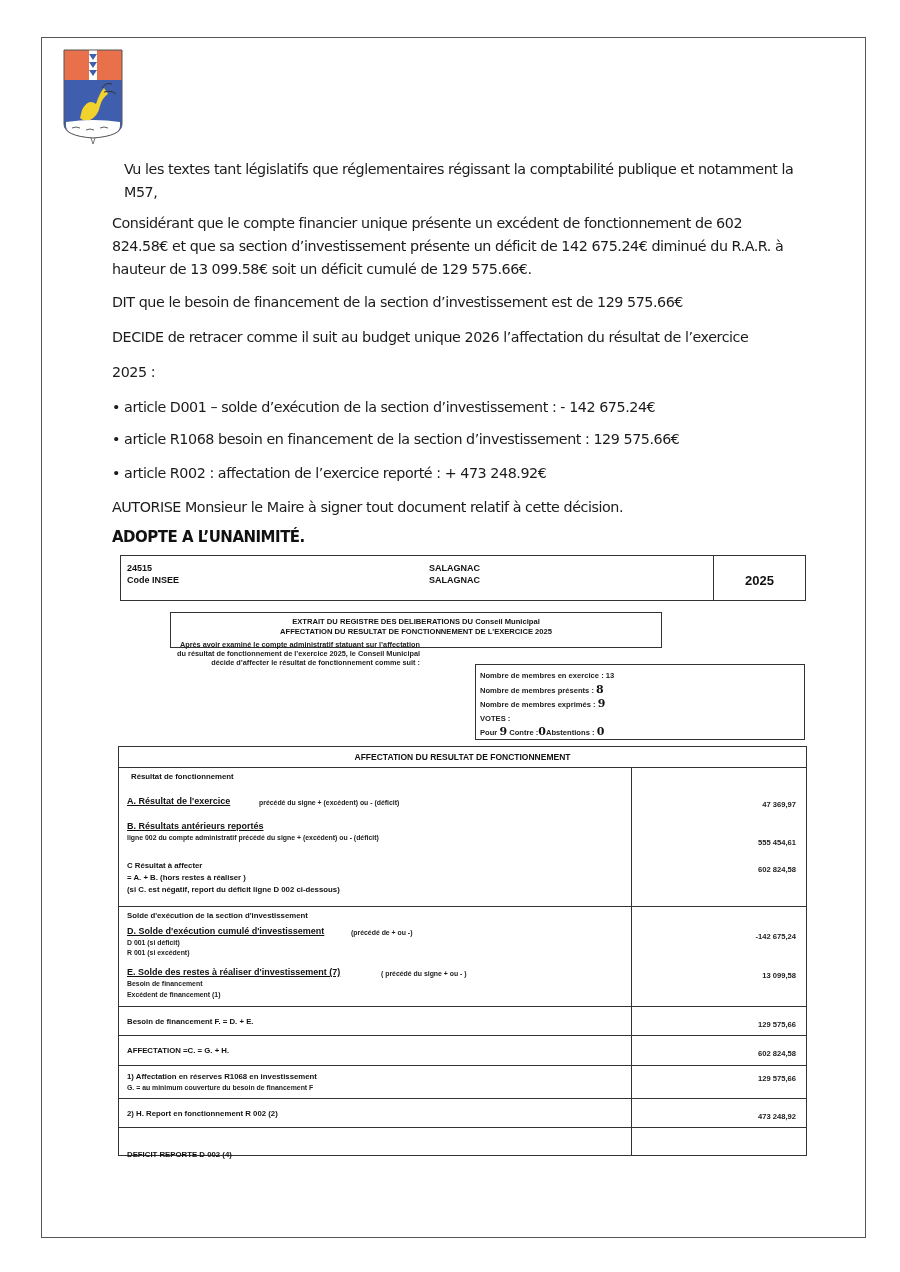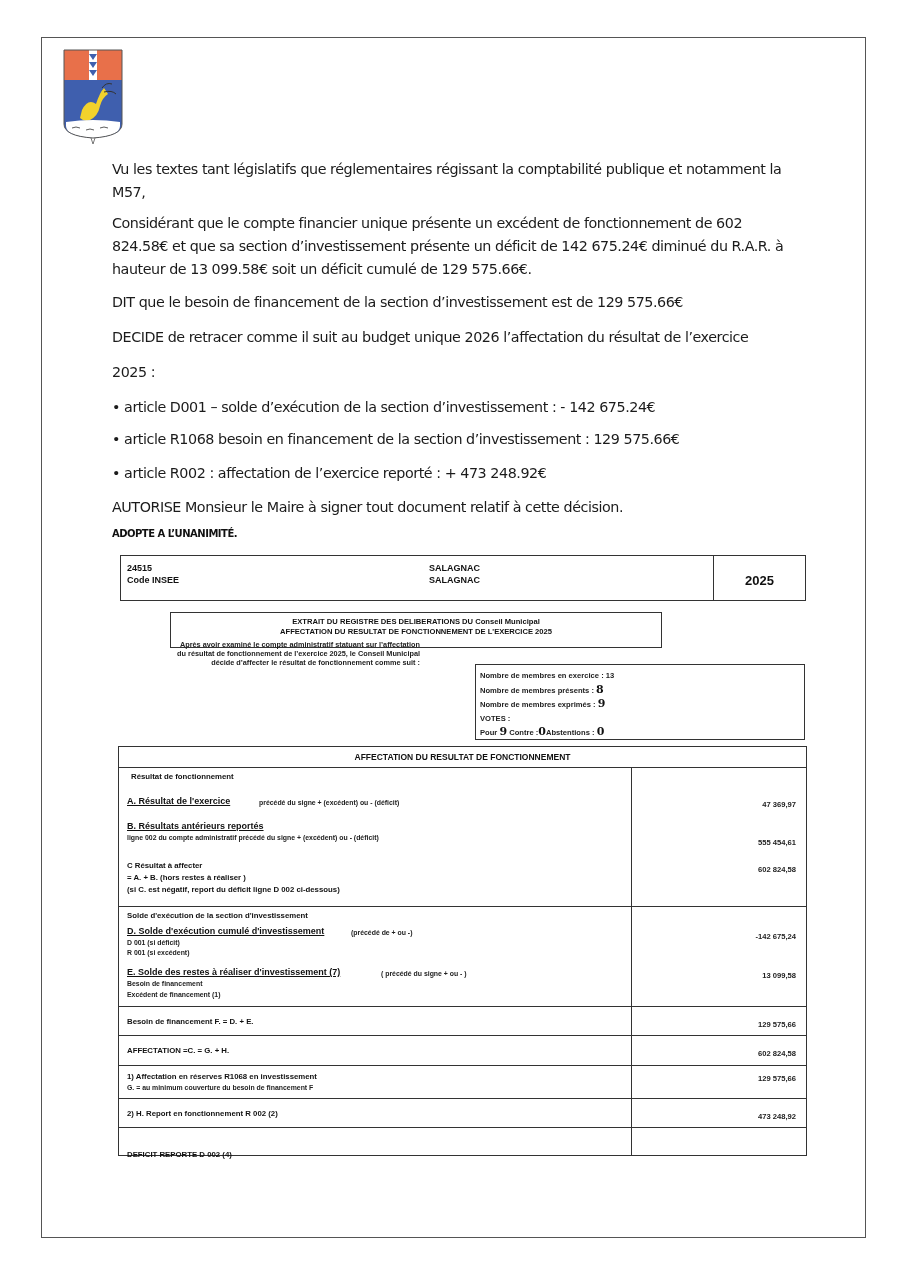--- a/index.html
+++ b/index.html
@@ -13,21 +13,21 @@
 
   .crest { position: absolute; left: 62px; top: 48px; width: 62px; height: 100px; }
 
   .body-text {
     position: absolute; left: 112px; width: 690px;
     font-family: "DejaVu Sans", sans-serif; font-size: 14.3px; line-height: 23px;
     letter-spacing: -0.45px; color: #1b1b1b;
   }
   .adopte {
     position: absolute; left: 112px; top: 528px;
-    font-family: "DejaVu Sans", sans-serif; font-weight: bold; font-size: 10px;
+    font-family: "DejaVu Sans", sans-serif; font-weight: bold; font-size: 15px;
     letter-spacing: -0.5px; color: #111;
   }
 
   
   .form { font-family: "Liberation Sans", sans-serif; color: #111; }
   .box { position: absolute; border: 1.5px solid #333; }
 
   .hdr-box { left: 120px; top: 555px; width: 686px; height: 46px; }
   .hdr-box .year-cell { position: absolute; right: 0; top: 0; width: 92px; height: 100%; border-left: 1.5px solid #333; }
   .hdr-code { position: absolute; left: 6px; top: 6px; font-size: 9px; font-weight: bold; line-height: 12px; }
@@ -66,21 +66,21 @@
   <polygon points="27,22 35,22 31,28" fill="#3f5fae"></polygon>
   <path d="M2,32 H60 V76 Q60,88 31,90 Q2,88 2,76 Z" fill="#3f5fae"></path>
   <path d="M20,62 Q26,50 34,56 Q38,44 42,40 L46,46 Q40,50 38,58 Q36,68 28,72 Q22,74 18,70 Z" fill="#f2d22c"></path>
   <path d="M40,40 Q44,34 50,36 M42,44 Q50,42 54,46" stroke="#333" stroke-width="1" fill="none"></path>
   <path d="M4,74 Q31,70 58,74 V78 Q58,88 31,90 Q4,88 4,78 Z" fill="#ffffff"></path>
   <path d="M10,80 q4,-2 8,0 M24,82 q4,-2 8,0 M38,80 q4,-2 8,0" stroke="#333" stroke-width="0.8" fill="none"></path>
   <path d="M2,2 H60 V76 Q60,88 31,90 Q2,88 2,76 Z" stroke="#555" stroke-width="1" fill="none"></path>
   <path d="M29,90 L31,96 L33,90" stroke="#555" stroke-width="0.8" fill="none"></path>
 </svg>
 
-<div class="body-text" style="top:158px;">Vu les textes tant législatifs que réglementaires régissant la comptabilité publique et notamment la M57,</div>
+<div class="body-text" style="top:158px;margin-left:12px;">Vu les textes tant législatifs que réglementaires régissant la comptabilité publique et notamment la M57,</div>
 <div class="body-text" style="top:212px;">Considérant que le compte financier unique présente un excédent de fonctionnement de 602 824.58€ et que sa section d’investissement présente un déficit de 142 675.24€ diminué du R.A.R. à hauteur de 13 099.58€ soit un déficit cumulé de 129 575.66€.</div>
 <div class="body-text" style="top:291px;">DIT que le besoin de financement de la section d’investissement est de 129 575.66€</div>
 <div class="body-text" style="top:326px;">DECIDE de retracer comme il suit au budget unique 2026 l’affectation du résultat de l’exercice</div>
 <div class="body-text" style="top:361px;">2025 :</div>
 <div class="body-text" style="top:396px;">• article D001 – solde d’exécution de la section d’investissement : - 142 675.24€</div>
 <div class="body-text" style="top:428px;">• article R1068 besoin en financement de la section d’investissement : 129 575.66€</div>
 <div class="body-text" style="top:462px;">• article R002 : affectation de l’exercice reporté : + 473 248.92€</div>
 <div class="body-text" style="top:496px;">AUTORISE Monsieur le Maire à signer tout document relatif à cette décision.</div>
 <div class="adopte">ADOPTE A L’UNANIMITÉ.</div>
 

